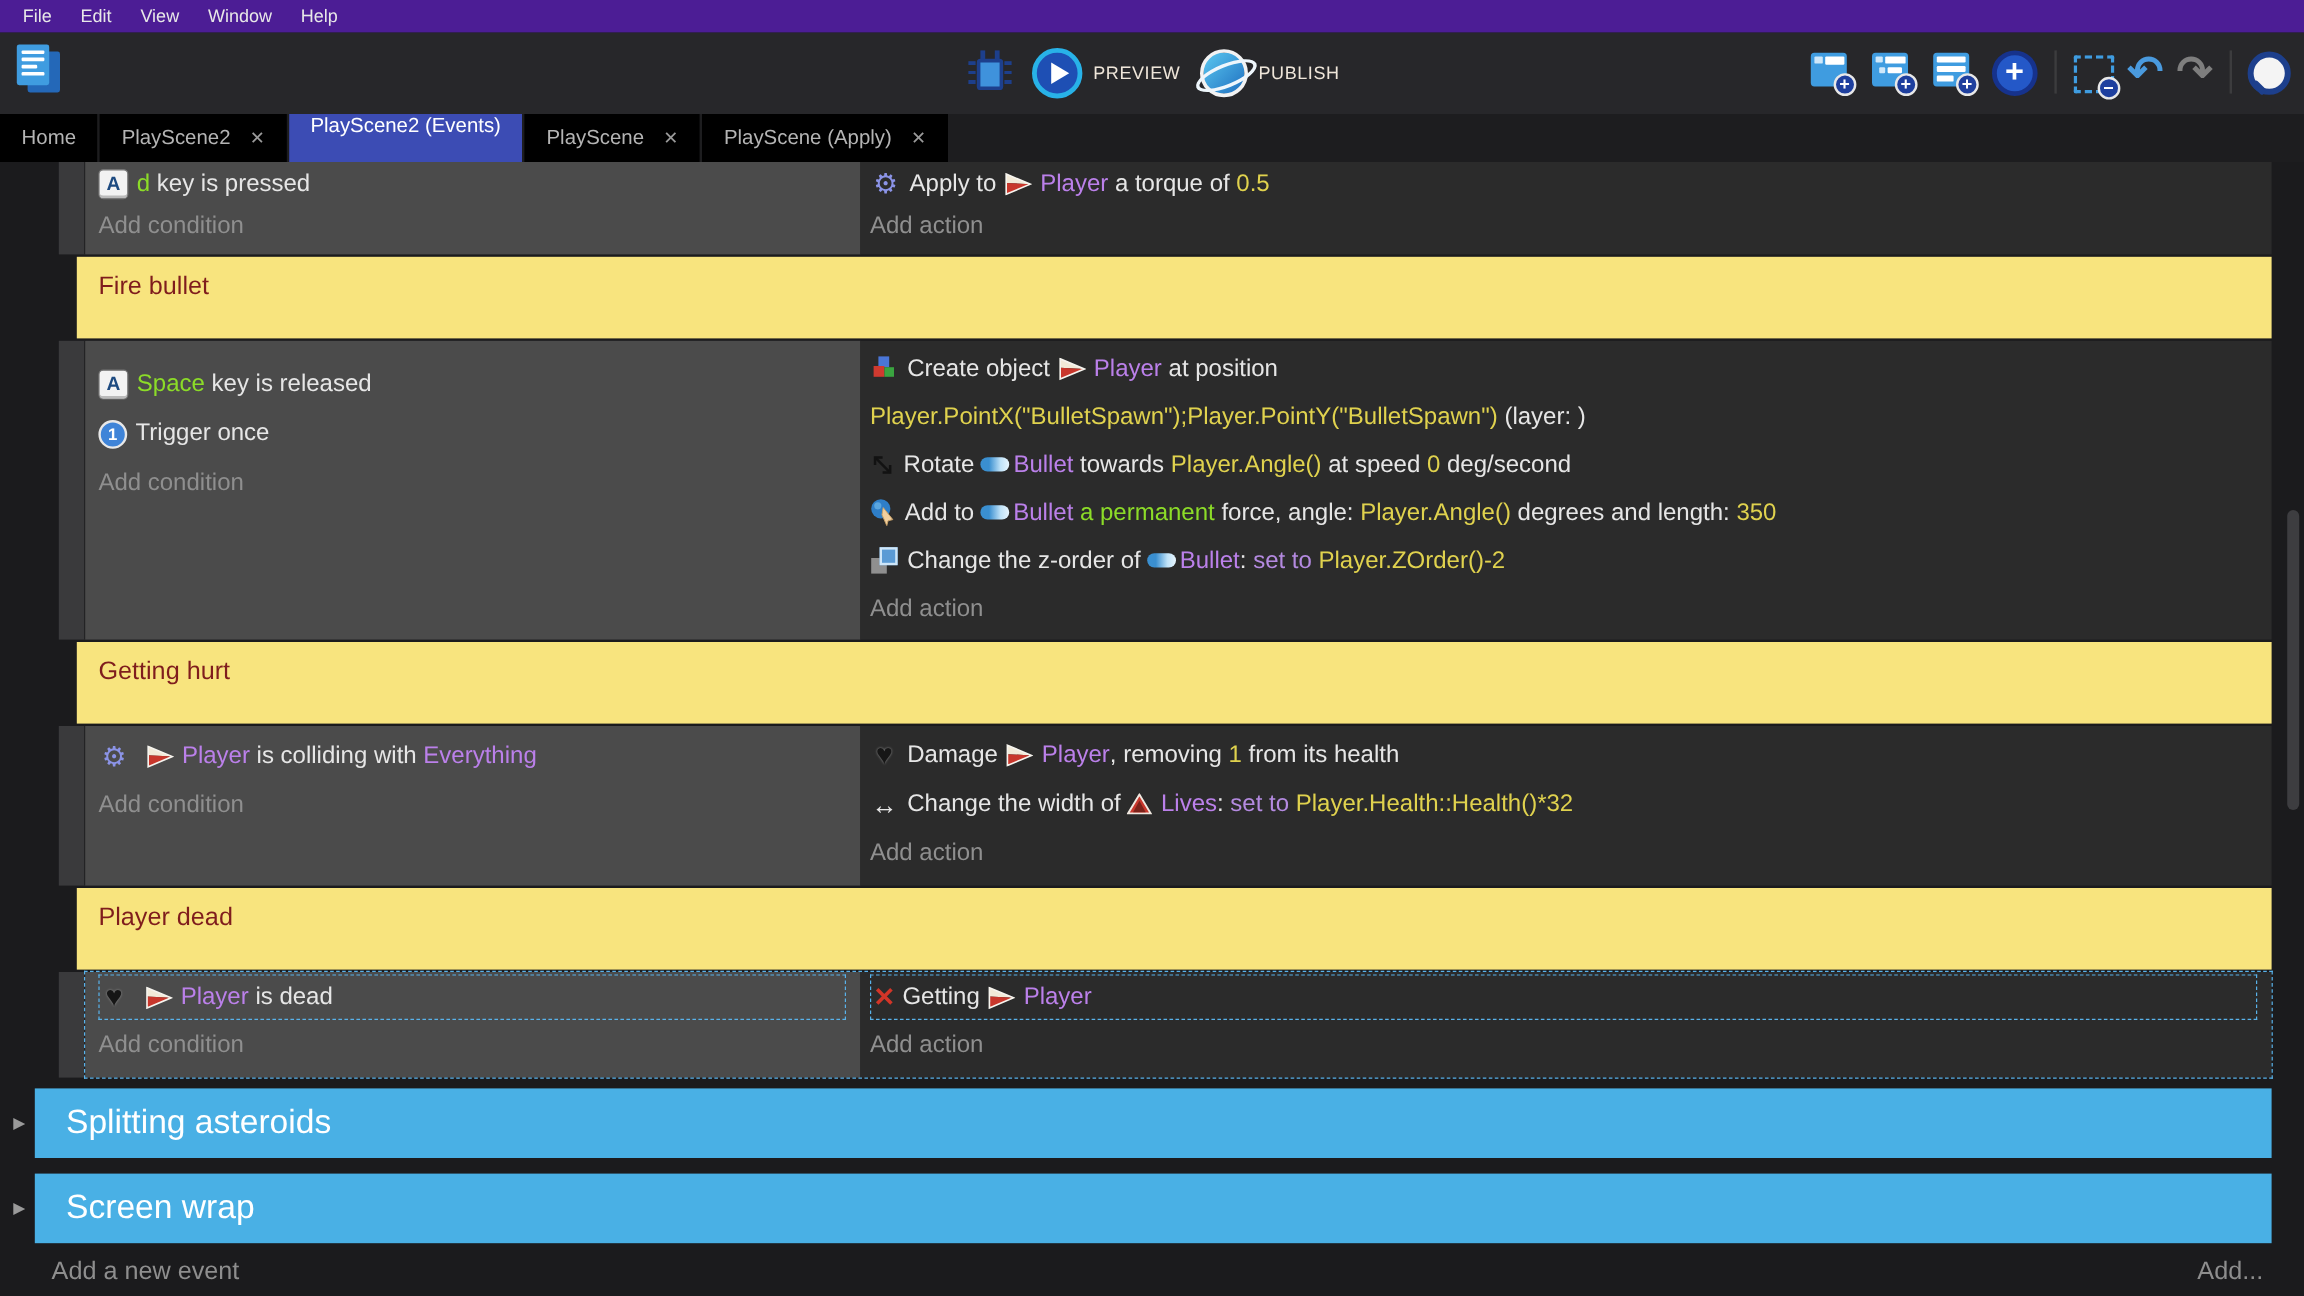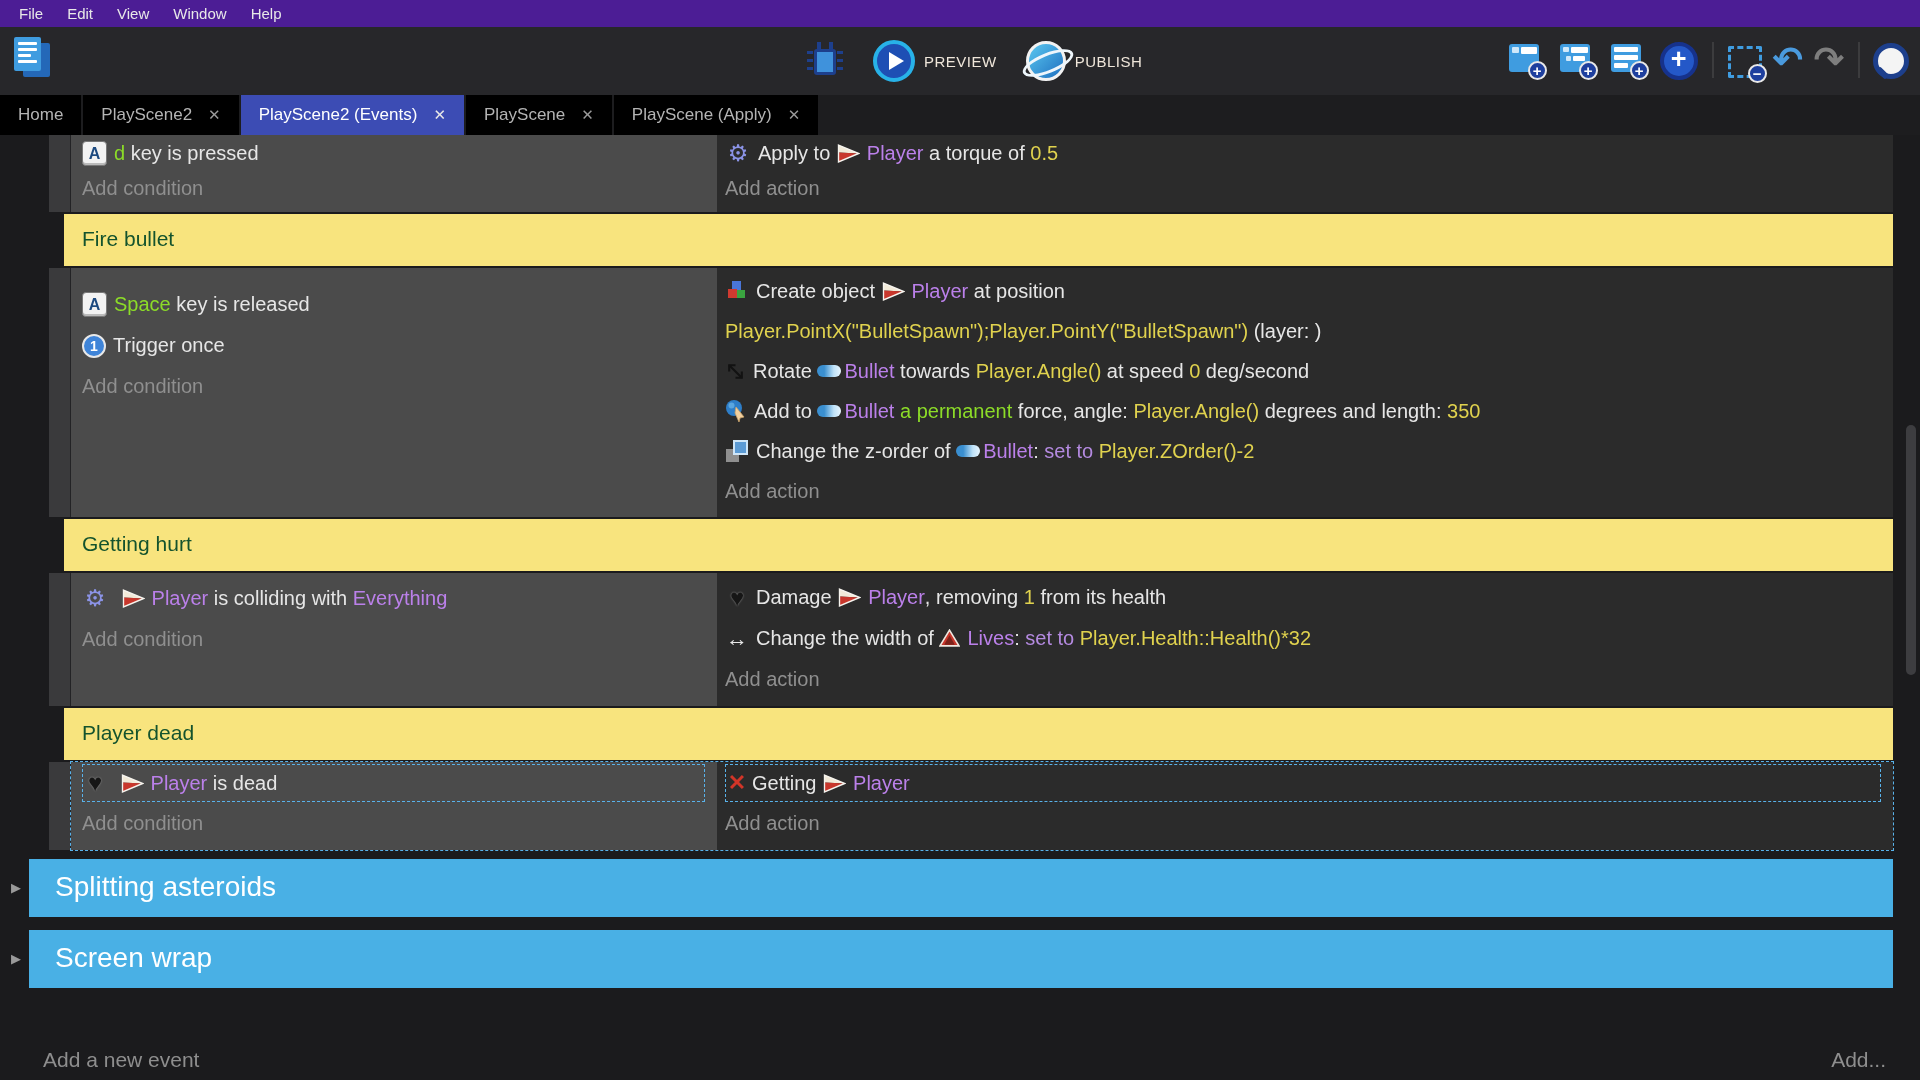--- a/index.html
+++ b/index.html
@@ -13,21 +13,21 @@
   .menu-item{color:#e8e8e8;font-size:15px;padding:3px 11px;margin-right:2px;cursor:default;}
 
   
   .toolbar{position:absolute;top:27px;left:0;right:0;height:68px;background:#27272a;}
   .ic-logo{position:absolute;left:12px;top:8px;width:40px;height:48px;}
   .pg{position:absolute;border-radius:2px;}
   .pg-back{right:2px;top:8px;width:27px;height:34px;background:#2468b8;}
   .pg-front{left:2px;top:2px;width:27px;height:34px;background:#3f9ce0;padding:5px 4px;}
   .pg-front .wline{height:3px;background:#fff;margin-bottom:3px;border-radius:1px;}
   .pg-front .wline:nth-child(3){width:70%;}
-  .tb-center{position:absolute;left:806px;top:13px;display:flex;align-items:center;gap:29px;}
+  .tb-center{position:absolute;left:806px;top:13px;display:flex;align-items:center;gap:16px;}
   .tb-label{color:#efe6da;font-size:15px;letter-spacing:.5px;margin-left:9px;}
   .tb-btn{display:flex;align-items:center;cursor:pointer;}
   .ic-debug{width:38px;height:42px;position:relative;}
   .dbody{position:absolute;left:8px;top:9px;width:22px;height:26px;background:#3f92dc;border:3px solid #1d3f8c;border-radius:3px;}
   .dlegs{position:absolute;top:11px;width:6px;height:23px;
          background:repeating-linear-gradient(#1d3f8c 0 3px, transparent 3px 8px);}
   .dlegs.l{left:1px;} .dlegs.r{right:1px;}
   .dant{position:absolute;top:2px;width:4px;height:8px;background:#1d3f8c;}
   .dant.l{left:11px;} .dant.r{right:11px;}
   .ic-preview{width:42px;height:42px;border-radius:50%;background:#1e4fb4;border:4px solid #28b2e8;position:relative;}
@@ -54,21 +54,21 @@
   .ic-search::before{content:"";position:absolute;right:1px;top:2px;width:26px;height:26px;border-radius:50%;
         background:#f4f4f4;border:5px solid #1d3f8c;}
   .ic-search::after{content:"";position:absolute;left:2px;bottom:3px;width:13px;height:6px;background:#1d3f8c;
         transform:rotate(45deg);border-radius:2px;}
   .tb-sep{width:2px;height:36px;background:#3c3c3e;margin:0 3px;}
 
   
   .tabbar{position:absolute;top:95px;left:0;right:0;height:40px;background:#1d1d1f;display:flex;gap:2px;}
   .tab{background:#000000;color:#b4b4b4;font-size:17px;display:flex;align-items:center;
        padding:0 18px;gap:16px;cursor:pointer;}
-  .tab.active{background:#3c4cb4;color:#fff;}
+  .tab.active{background:#3c4cb4;color:#fff;flex-direction:column;}
   .tab-x{font-size:15px;color:#9a9a9a;cursor:pointer;}
   .tab.active .tab-x{color:#e8e8e8;}
 
   
   .events{position:absolute;top:135px;left:0;right:0;bottom:0;background:#1b1b1d;
           padding:0 27px 0 49px;overflow:hidden;}
   .event-row{display:flex;margin-bottom:2px;position:relative;}
   .gutter{width:22px;background:#3a3a3c;border-right:1px solid #232325;flex-shrink:0;}
   .cells{display:flex;flex:1;min-width:0;}
   .conds{width:646px;flex-shrink:0;background:#4b4b4b;padding:4px 10px 6px 11px;}
@@ -80,21 +80,21 @@
   .partial .line{height:35px;}
   .partial .conds{padding-top:1px;} .partial .acts{padding-top:1px;}
   .tall .conds{padding-top:16px;}
   .tall .acts{padding-top:3px;} .tall .acts .line{height:40px;}
   .mid .conds{padding-top:5px;}
   .selected .cells{outline:1px dashed #59b2ea;outline-offset:0;}
   .selected .conds,.selected .acts{padding-top:1px;}
   .selbox{border:1px dashed #59b2ea;margin:1px 2px 1px 0;}
   .selbox .line{height:36px;}
 
-  .comment-row{height:52px;background:#f8e47e;color:#14532d;font-size:21px;
+  .comment-row{height:68px;background:#f8e47e;color:#7f1d1d;font-size:21px;
                padding:13px 0 0 18px;margin:0 0 2px 15px;cursor:pointer;}
   .group-row{height:58px;background:#49b0e5;color:#fff;font-size:28px;line-height:56px;
              padding-left:26px;position:relative;margin-left:-20px;cursor:pointer;}
   .group-row.g1{margin-top:9px;} .group-row.g2{margin-top:13px;}
   .group-arrow{position:absolute;left:-18px;top:0;font-size:13px;color:#9a9a9a;line-height:58px;cursor:pointer;}
 
   
   .ic{display:inline-flex;align-items:center;justify-content:center;margin-right:7px;flex-shrink:0;}
   .ic-keyboard{width:25px;height:25px;background:#f2f2f2;border:1px solid #777;border-radius:4px;
         color:#1d4a80;font-weight:bold;font-size:16px;box-shadow:inset 0 -2px 0 #bbb;}

